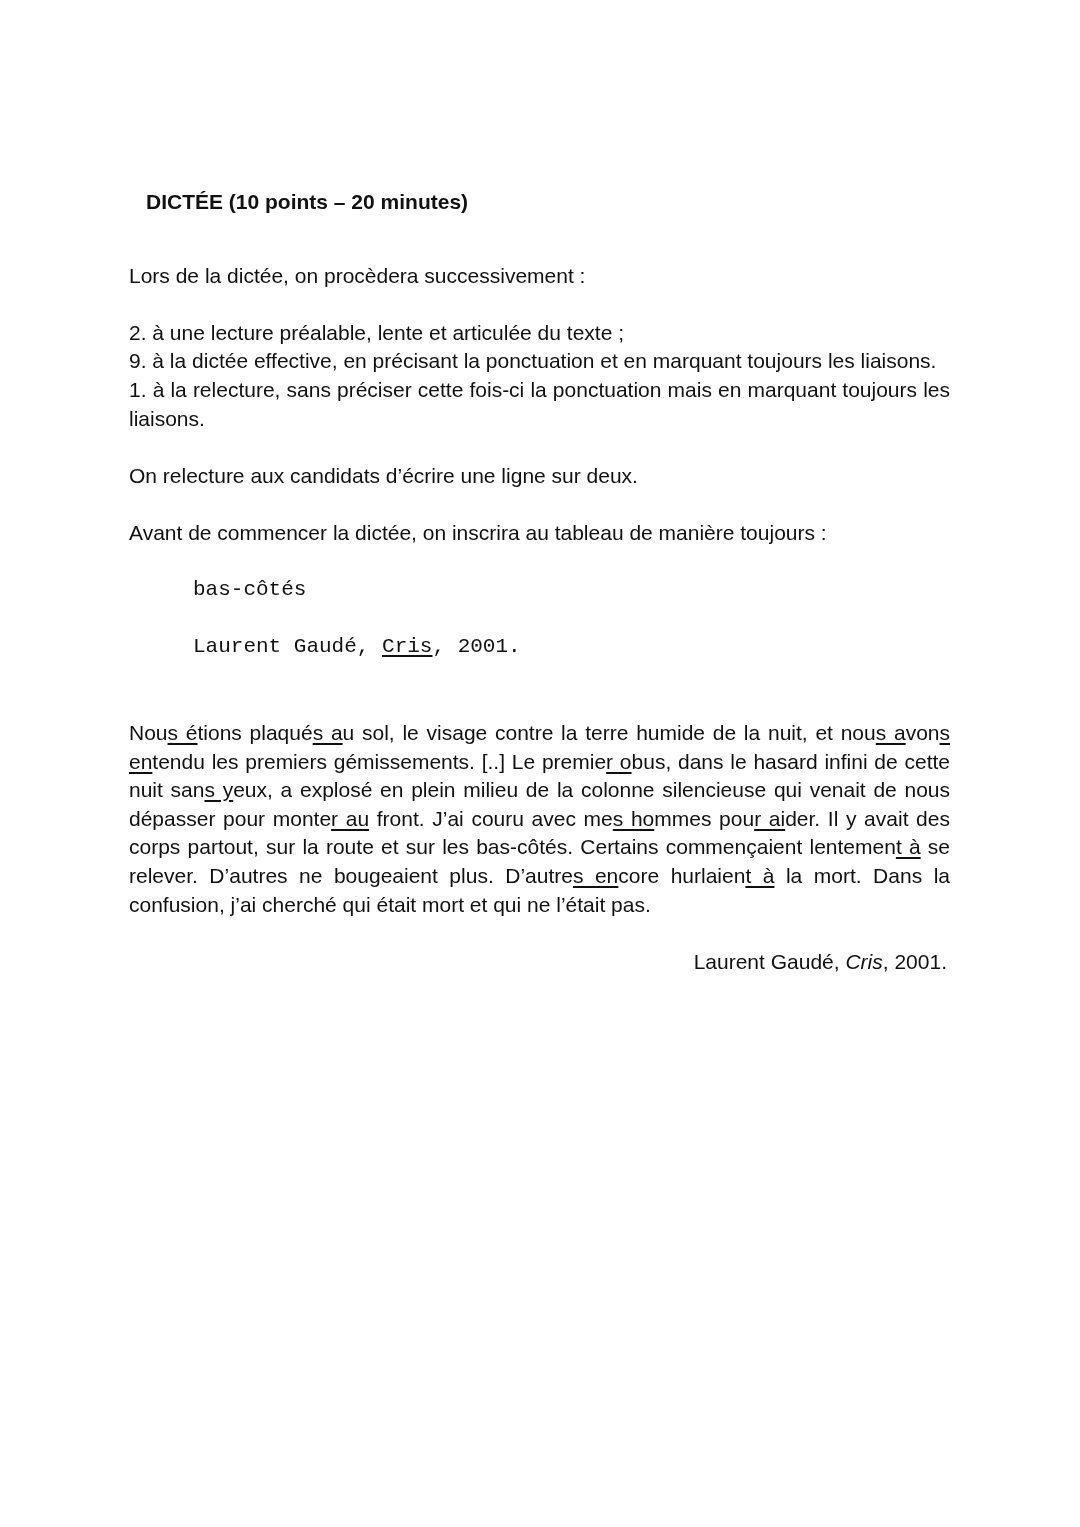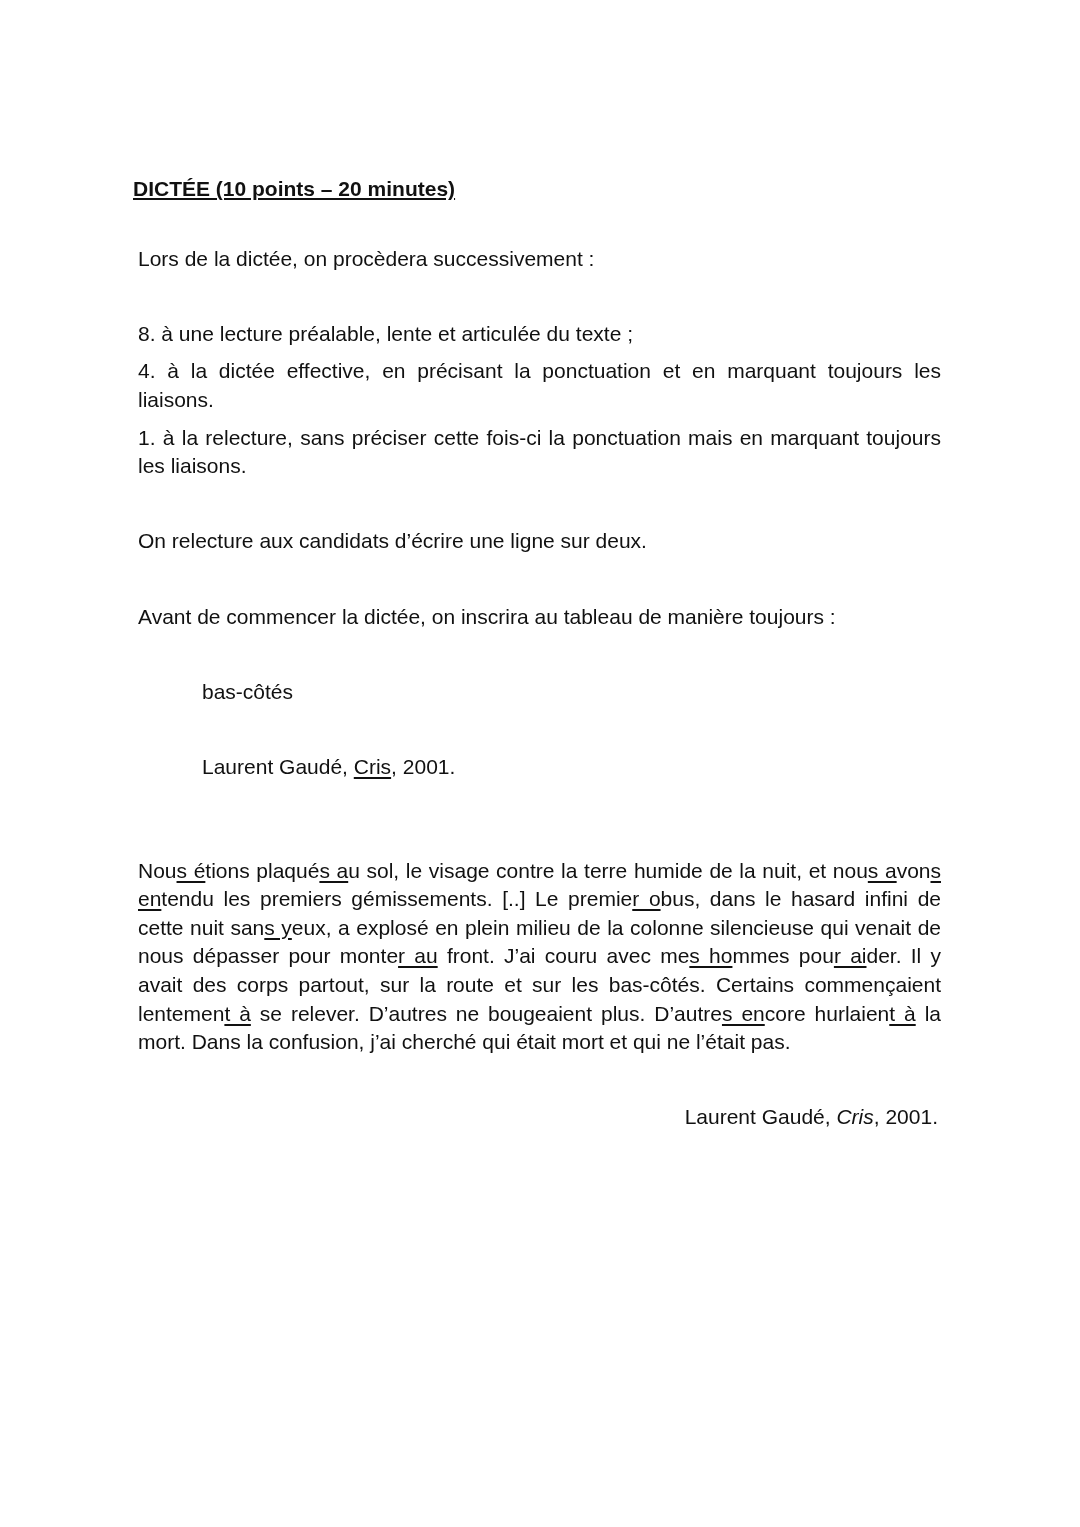--- a/index.html
+++ b/index.html
@@ -2,39 +2,39 @@
 <html><head>
   <meta charset="utf-8">
   <style>
     html, body { margin: 0; padding: 0; background: #ffffff; }
     body {
       width: 1080px; height: 1527px; position: relative; overflow: hidden;
       font-family: "Liberation Sans", sans-serif; color: #111111;
       font-size: 21px;
     }
     .page { position: absolute; left: 129px; top: 170px; width: 821px; }
-    .title { font-weight: bold; text-decoration: underline; line-height: 29px; margin: 4px; }
-    p { margin: 9px; line-height: 28.6px; }
+    .title { font-weight: bold; line-height: 29px; margin: 17px; }
+    p { margin: 0; line-height: 28.6px; }
     .justify { text-align: justify; }
     .gap { height: 28.6px; }
-    .indent { padding-left: 64px; }
+    .indent { padding-left: 64px; font-family: Liberation Mono, monospace; }
     .u { text-decoration: underline; text-underline-offset: 3px; }
     .right { text-align: right; padding-right: 3px; }
     .it { font-style: italic; }
   </style>
 </head>
 <body>
 
 <div class="page">
   <p class="title">DICTÉE (10 points – 20 minutes)</p>
   <div class="gap"></div>
   <p>Lors de la dictée, on procèdera successivement :</p>
   <div class="gap"></div>
-  <p class="justify">8. à une lecture préalable, lente et articulée du texte ;</p>
-  <p class="justify">4. à la dictée effective, en précisant la ponctuation et en marquant toujours les liaisons.</p>
+  <p class="justify">2. à une lecture préalable, lente et articulée du texte ;</p>
+  <p class="justify">9. à la dictée effective, en précisant la ponctuation et en marquant toujours les liaisons.</p>
   <p class="justify">1. à la relecture, sans préciser cette fois-ci la ponctuation mais en marquant toujours les liaisons.</p>
   <div class="gap"></div>
   <p class="justify">On relecture aux candidats d’écrire une ligne sur deux.</p>
   <div class="gap"></div>
   <p>Avant de commencer la dictée, on inscrira au tableau de manière toujours :</p>
   <div class="gap"></div>
   <p class="indent">bas-côtés</p>
   <div class="gap"></div>
   <p class="indent"><span>Laurent Gaudé, </span><span class="u">Cris</span><span>, 2001.</span></p>
   <div class="gap"></div>

